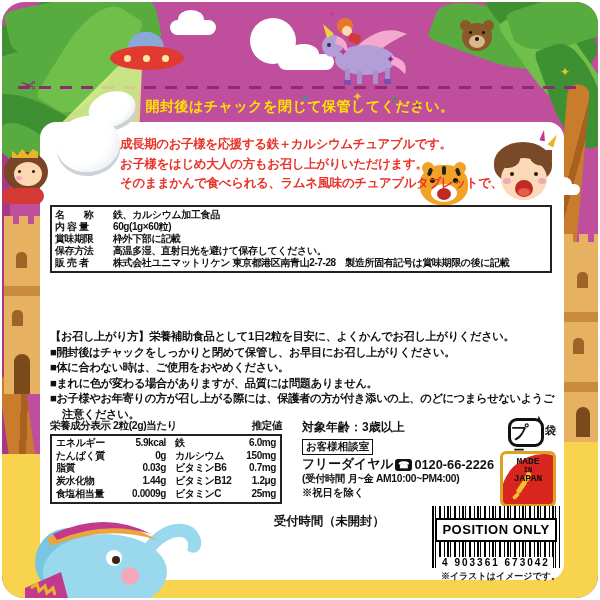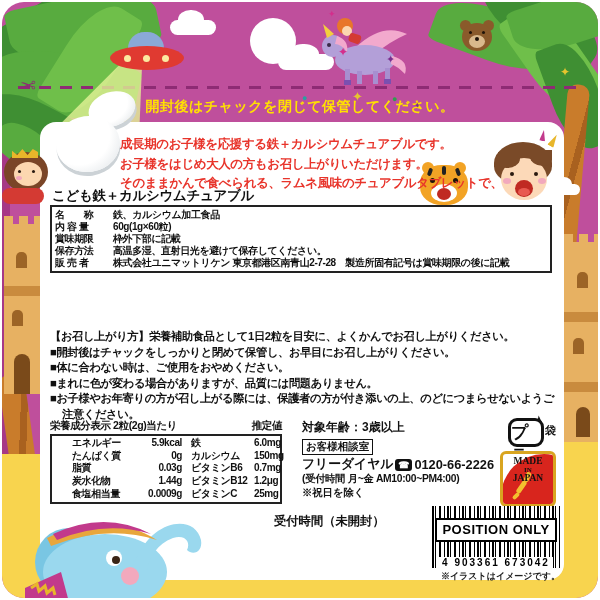--- a/index.html
+++ b/index.html
@@ -25,40 +25,40 @@
   #intro{left:118px;top:133px;width:392px;color:#e8342b;font-weight:bold;font-size:12.5px;line-height:19.5px;letter-spacing:-.4px;z-index:5;}
   #product-title{left:50px;top:185px;font-size:13.5px;font-weight:bold;color:#111;z-index:5;letter-spacing:-.3px;}
   #spec-table{left:48px;top:203px;width:502px;border:2px solid #222;background:#fff;z-index:5;padding:2px 3px;box-sizing:border-box;}
   .spec-row{display:flex;font-size:10px;line-height:11.9px;font-weight:bold;color:#111;letter-spacing:-.4px;}
   .spec-label{width:58px;flex:none;white-space:pre;}
   .spec-value{flex:1;}
   #usage{left:48px;top:327px;width:508px;font-size:11.3px;line-height:15.6px;font-weight:bold;color:#111;z-index:5;letter-spacing:-.4px;}
   .usage-note{padding-left:12px;text-indent:-12px;}
   
   #nutrition-header{left:48px;top:417px;width:232px;display:flex;justify-content:space-between;font-size:10.5px;font-weight:bold;color:#111;z-index:5;letter-spacing:-.4px;}
-  #nutrition-table{left:48px;top:432px;width:232px;border:2px solid #222;background:#fff;z-index:5;padding:1px 20px;box-sizing:border-box;}
+  #nutrition-table{left:48px;top:432px;width:232px;border:2px solid #222;background:#fff;z-index:5;padding:1px 4px;box-sizing:border-box;}
   .nut-row{display:grid;grid-template-columns:62px 48px 72px 1fr;font-size:10px;line-height:12.7px;font-weight:bold;color:#111;letter-spacing:-.4px;}
   .nut-val-l{text-align:right;}
   .nut-name-r{padding-left:9px;}
   .nut-val-r{text-align:right;}
   
   #target-age{left:300px;top:417px;font-size:12px;font-weight:bold;color:#111;z-index:5;}
   #contact-label{left:300px;top:437px;font-size:10.5px;font-weight:bold;color:#111;border:1.5px solid #111;padding:0 3px;z-index:5;}
   #phone-line{left:300px;top:454px;font-size:12.8px;font-weight:bold;color:#111;z-index:5;display:flex;align-items:center;gap:2px;}
   #freedial-icon{display:inline-block;width:17px;height:12px;background:#111;color:#fff;border-radius:3px;font-size:9px;line-height:12px;text-align:center;}
   #hours{left:300px;top:470px;font-size:10.3px;font-weight:bold;color:#111;z-index:5;letter-spacing:-.3px;}
   #holiday{left:300px;top:484px;font-size:10.3px;font-weight:bold;color:#111;z-index:5;}
   
   #pla-mark{left:506px;top:416px;width:30px;height:23px;border:3px solid #111;border-radius:9px;font-size:17px;font-weight:bold;color:#111;text-align:left;line-height:23px;z-index:5;letter-spacing:-1px;}
   #pla-arrow{left:533px;top:412px;font-size:10px;color:#111;z-index:6;transform:rotate(40deg);}
   #bag-label{left:543px;top:421px;font-size:11px;font-weight:bold;color:#111;z-index:5;}
   #mij-badge{left:498px;top:449px;width:50px;height:50px;border:3px solid #d9a520;border-radius:6px;background:#fff;overflow:hidden;z-index:5;}
   #mij-quarter{position:absolute;width:86px;height:86px;background:#d8251d;border-radius:50%;right:-34px;bottom:-36px;}
   .mij-isle{position:absolute;background:#f3c02e;border-radius:2px;}
-  #mij-text{position:absolute;left:0;right:0;top:3px;text-align:center;font-family:Liberation Serif, serif;font-weight:bold;color:#111;z-index:2;}
+  #mij-text{position:absolute;left:0;right:0;top:3px;text-align:center;font-family:Liberation Mono, monospace;font-weight:bold;color:#111;z-index:2;}
   #mij-text .l1,#mij-text .l3{font-size:9.5px;line-height:9.5px;display:block;}
   #mij-text .l2{font-size:7px;line-height:7px;display:block;}
   
   #expiry-label{left:272px;top:511px;font-size:12.3px;font-weight:bold;color:#111;z-index:5;}
   #barcode{left:430px;top:504px;width:128px;height:62px;z-index:5;
     background:repeating-linear-gradient(90deg,#000 0 2px,#fff 2px 3px,#000 3px 4px,#fff 4px 7px,#000 7px 9px,#fff 9px 12px,#000 12px 13px,#fff 13px 15px);}
   #position-only{position:absolute;left:3px;right:3px;top:12px;height:20px;background:#fff;border:2.5px solid #000;
     font-size:13px;font-weight:bold;color:#000;text-align:center;line-height:20px;letter-spacing:.5px;}
   #barcode-digits{position:absolute;left:0;right:0;bottom:0;text-align:center;font-size:10px;font-weight:bold;color:#000;}
   #barcode-digits span{background:#fff;padding:0 3px;letter-spacing:2px;}
@@ -233,21 +233,20 @@
     <span class="abs" style="left:56px;top:-8px;width:7px;height:13px;background:#e8b62a;clip-path:polygon(50% 0,0 100%,100% 100%);transform:rotate(30deg);"></span>
     <span class="abs" style="left:46px;top:-12px;width:6px;height:11px;background:#c23a8c;clip-path:polygon(50% 0,0 100%,100% 100%);transform:rotate(10deg);"></span>
   </div>
 
   <div class="abs" id="intro">
     <div>成長期のお子様を応援する鉄＋カルシウムチュアブルです。</div>
     <div>お子様をはじめ大人の方もお召し上がりいただけます。</div>
     <div>そのままかんで食べられる、ラムネ風味のチュアブルタブレットで、</div>
   </div>
 
-  <div class="abs" id="product-title">こども鉄＋カルシウムチュアブル</div>
 
   <div class="abs" id="spec-table">
     <div class="spec-row">
       <span class="spec-label">名　　称</span>
       <span class="spec-value">鉄、カルシウム加工食品</span>
     </div>
     <div class="spec-row">
       <span class="spec-label">内 容 量</span>
       <span class="spec-value">60g(1g×60粒)</span>
     </div>

